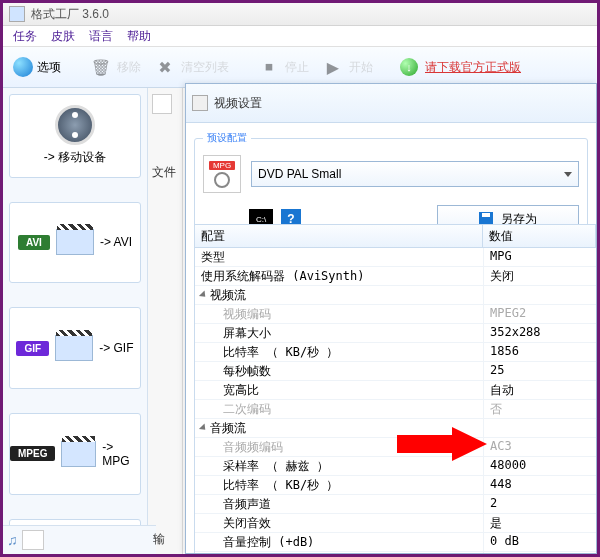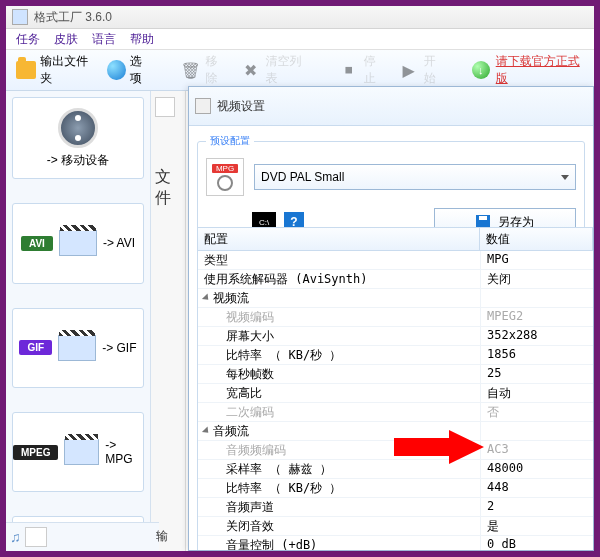--- a/index.html
+++ b/index.html
@@ -1,16 +1,16 @@
 <!DOCTYPE html>
 <html><head>
 <meta charset="utf-8">
 <style>
 html,body{margin:0;padding:0;font-family:"Microsoft YaHei","SimSun",sans-serif;font-size:12px;background:#fff;color:#000;overflow:hidden}
-.app{width:600px;height:557px;position:relative;background:#fff;border:6px solid #701a75;box-sizing:border-box}
+.app{width:600px;height:557px;position:relative;background:#fff;border:3px solid #701a75;box-sizing:border-box}
 .titlebar{height:22px;background:linear-gradient(#f7f7f7,#ececec);border-bottom:1px solid #d4d4d4;display:flex;align-items:center;padding:0 6px;color:#555}
 .titlebar .tico{width:14px;height:14px;border:1px solid #aaa;margin-right:6px;background:#d0e4ff}
 .menubar{height:20px;display:flex;align-items:center;gap:14px;padding:0 10px;color:#4c1d95}
 .menubar span{cursor:pointer}
 .toolbar{height:40px;background:linear-gradient(#fafdff,#eaf3ff);border-top:1px solid #e0e0e0;border-bottom:1px solid #c9d9ea;display:flex;align-items:center;padding:0 6px;gap:4px}
 .tbtn{display:flex;align-items:center;gap:4px;padding:2px 4px;border-radius:3px;cursor:pointer}
 .tbtn.dis{opacity:.4}
 .tico2{width:24px;height:24px;display:flex;align-items:center;justify-content:center;font-size:16px}
 .folder-ic{width:22px;height:18px;background:#f7b733;border-radius:2px;position:relative}
 .folder-ic:before{content:"";position:absolute;top:-4px;left:2px;width:8px;height:4px;background:#f7b733;border-radius:2px 2px 0 0}
@@ -71,24 +71,20 @@
 
   <div class="menubar">
     <span>任务</span>
     <span>皮肤</span>
     <span>语言</span>
     <span>帮助</span>
   </div>
 
   <div class="toolbar">
     <div class="tbtn">
-      <div class="folder-ic"></div>
-      <span>输出文件夹</span>
-    </div>
-    <div class="tbtn">
       <div class="globe-ic"></div>
       <span>选项</span>
     </div>
     <div style="flex:0 0 12px"></div>
     <div class="tbtn dis">
       <div class="tico2">🗑</div>
       <span style="color:#aaa">移除</span>
     </div>
     <div class="tbtn dis">
       <div class="tico2">✖</div>
@@ -132,21 +128,21 @@
         <span class="fmt-badge" style="background:#212121">MPEG</span>
         <div class="clap"></div>
         <span>-&gt; MPG</span>
       </div>
       <div class="fmt-card" style="height:30px;overflow:hidden">
         <span class="fmt-badge" style="background:#212121">FLV</span>
       </div>
     </div>
     <div class="mid-pane">
       <div style="width:18px;height:18px;background:#fff;border:1px solid #ccc;margin-bottom:50px"></div>
-      <div style="color:#333;font-size:16px;margin-top:16px">文件</div>
+      <div style="color:#333;font-size:12px;margin-top:16px">文件</div>
     </div>
   </div>
 
   <div class="bottom-strip">
     <span class="music-ic">♫</span>
     <div style="width:20px;height:18px;border:1px solid #ccc;background:#fff"></div>
   </div>
 
   <div class="dialog">
     <div class="dlg-title">

